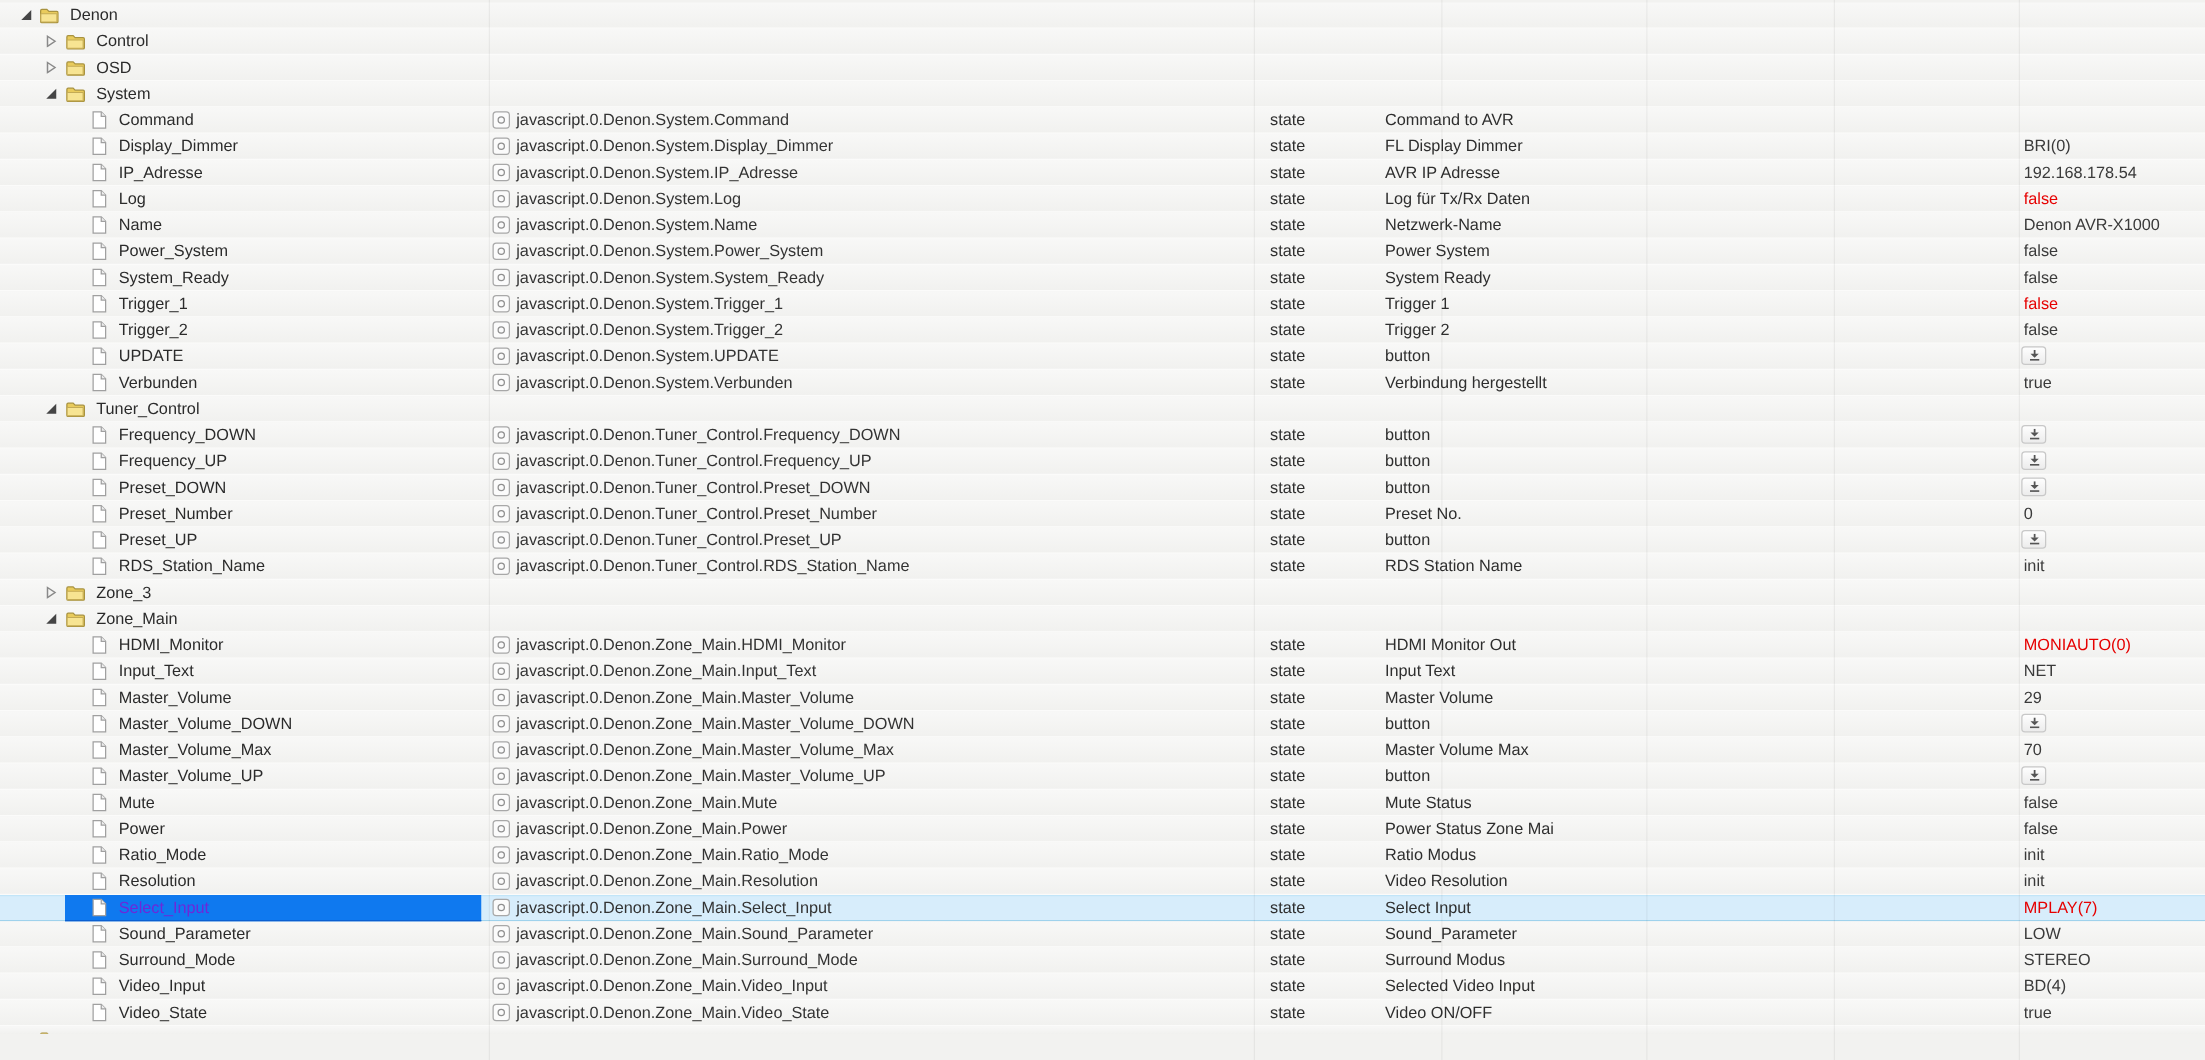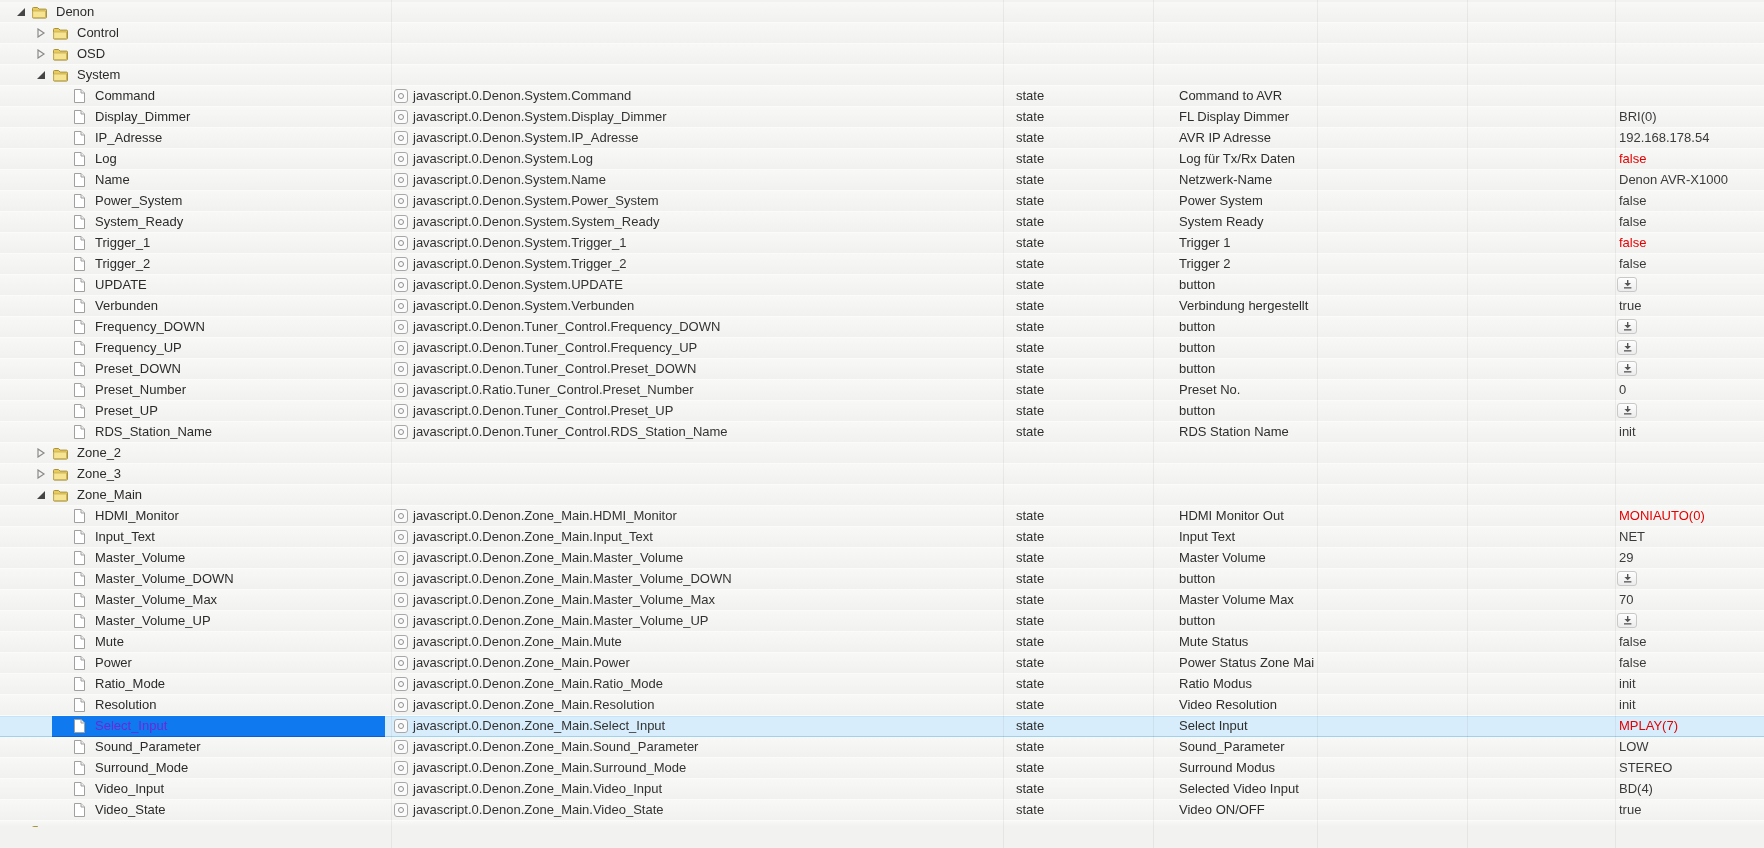--- a/index.html
+++ b/index.html
@@ -56,21 +56,21 @@
   .st-ico{
     position:absolute;left:0;top:3px;width:12px;height:12px;
     border:1px solid #a8a8a8;border-radius:3px;background:#fbfbfb;
   }
   .st-ico::after{
     content:"";position:absolute;left:3px;top:3px;width:4px;height:4px;
     border:1px solid #8f8f8f;border-radius:50%;
   }
   .idtext{position:absolute;left:19px;top:0;color:#333;}
   .typetext{left:1016px;color:#2e2e2e;}
-  .desctext{left:1179px;color:#2e2e2e;text-align:right;}
+  .desctext{left:1108px;color:#2e2e2e;text-align:right;}
   .valcell{left:1619px;color:#3a3a3a;}
   .val-alert .valtext{color:var(--alert-value,#e60000);}
   .val-btn{
     display:none;position:absolute;left:-2px;top:2px;width:20px;height:15px;
     border:1px solid #c8c8c8;border-radius:3px;
     background:linear-gradient(180deg,#fefefe,#ececec);
     padding:0;cursor:pointer;align-items:center;justify-content:center;
   }
   .val-button .val-btn{display:flex;}
   
@@ -399,20 +399,38 @@
       <span class="idtext">javascript.0.Denon.System.Verbunden</span>
     </span>
     <span class="typetext">state</span>
     <span class="desctext">Verbindung hergestellt</span>
     <span class="valcell">
       <span class="valtext">true</span>
       
     </span>
   </div>
 
+  <div class="row lv1 kind-folder exp-open">
+
+    <span class="exp">
+      <svg class="tri-open" width="10" height="10" viewBox="0 0 10 10">
+            <polygon points="1,9 9,9 9,1" fill="#454545"></polygon>
+          </svg>
+
+    </span>
+    <span class="node-ico">
+      <svg class="ico-folder" width="16" height="15" viewBox="0 0 16 15">
+        <path d="M1.5 3.5 q0-1 1-1 h4 l1.6 1.6 h6.4 q1 0 1 1 v7 q0 1-1 1 h-12 q-1 0-1-1 z" fill="#e9cb5c" stroke="#a8923f" stroke-width="1"></path>
+        <path d="M1.7 6 h12.8 v5.9 q0 .7-.7 .7 h-11.4 q-.7 0-.7-.7 z" fill="#f7e492" stroke="#c4ab55" stroke-width="0.8"></path>
+      </svg>
+
+    </span>
+    <span class="label">Tuner_Control</span>
+
+  </div>
 
   <div class="row lv2 kind-state val-button">
 
     <span class="node-ico">
 
       <svg class="ico-doc" width="13" height="16" viewBox="0 0 13 16">
         <path d="M1.5 1.5 h6.5 l3.5 3.5 v9.5 h-10 z" fill="#ffffff" stroke="#a0a0a0" stroke-width="1"></path>
         <path d="M8 1.5 v3.5 h3.5" fill="#ededed" stroke="#a0a0a0" stroke-width="1"></path>
       </svg>
     </span>
@@ -496,21 +514,21 @@
     <span class="node-ico">
 
       <svg class="ico-doc" width="13" height="16" viewBox="0 0 13 16">
         <path d="M1.5 1.5 h6.5 l3.5 3.5 v9.5 h-10 z" fill="#ffffff" stroke="#a0a0a0" stroke-width="1"></path>
         <path d="M8 1.5 v3.5 h3.5" fill="#ededed" stroke="#a0a0a0" stroke-width="1"></path>
       </svg>
     </span>
     <span class="label">Preset_Number</span>
     <span class="idcell">
       <span class="st-ico"></span>
-      <span class="idtext">javascript.0.Ratio.Tuner_Control.Preset_Number</span>
+      <span class="idtext">javascript.0.Denon.Tuner_Control.Preset_Number</span>
     </span>
     <span class="typetext">state</span>
     <span class="desctext">Preset No.</span>
     <span class="valcell">
       <span class="valtext">0</span>
       
     </span>
   </div>
 
   <div class="row lv2 kind-state val-button">
@@ -556,38 +574,20 @@
       <span class="idtext">javascript.0.Denon.Tuner_Control.RDS_Station_Name</span>
     </span>
     <span class="typetext">state</span>
     <span class="desctext">RDS Station Name</span>
     <span class="valcell">
       <span class="valtext">init</span>
       
     </span>
   </div>
 
-  <div class="row lv1 kind-folder exp-closed">
-
-    <span class="exp">
-
-      <svg class="tri-closed" width="10" height="10" viewBox="0 0 10 10">
-            <polygon points="2,1 8,5 2,9" fill="none" stroke="#8a8a8a" stroke-width="1.2"></polygon>
-          </svg>
-    </span>
-    <span class="node-ico">
-      <svg class="ico-folder" width="16" height="15" viewBox="0 0 16 15">
-        <path d="M1.5 3.5 q0-1 1-1 h4 l1.6 1.6 h6.4 q1 0 1 1 v7 q0 1-1 1 h-12 q-1 0-1-1 z" fill="#e9cb5c" stroke="#a8923f" stroke-width="1"></path>
-        <path d="M1.7 6 h12.8 v5.9 q0 .7-.7 .7 h-11.4 q-.7 0-.7-.7 z" fill="#f7e492" stroke="#c4ab55" stroke-width="0.8"></path>
-      </svg>
-
-    </span>
-    <span class="label">Zone_2</span>
-
-  </div>
 
   <div class="row lv1 kind-folder exp-closed">
 
     <span class="exp">
 
       <svg class="tri-closed" width="10" height="10" viewBox="0 0 10 10">
             <polygon points="2,1 8,5 2,9" fill="none" stroke="#8a8a8a" stroke-width="1.2"></polygon>
           </svg>
     </span>
     <span class="node-ico">

